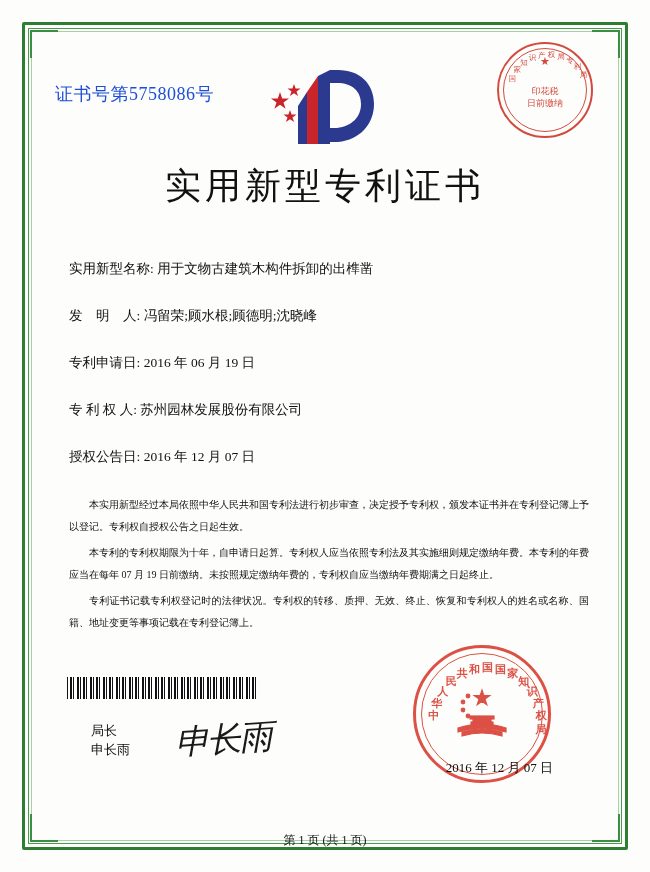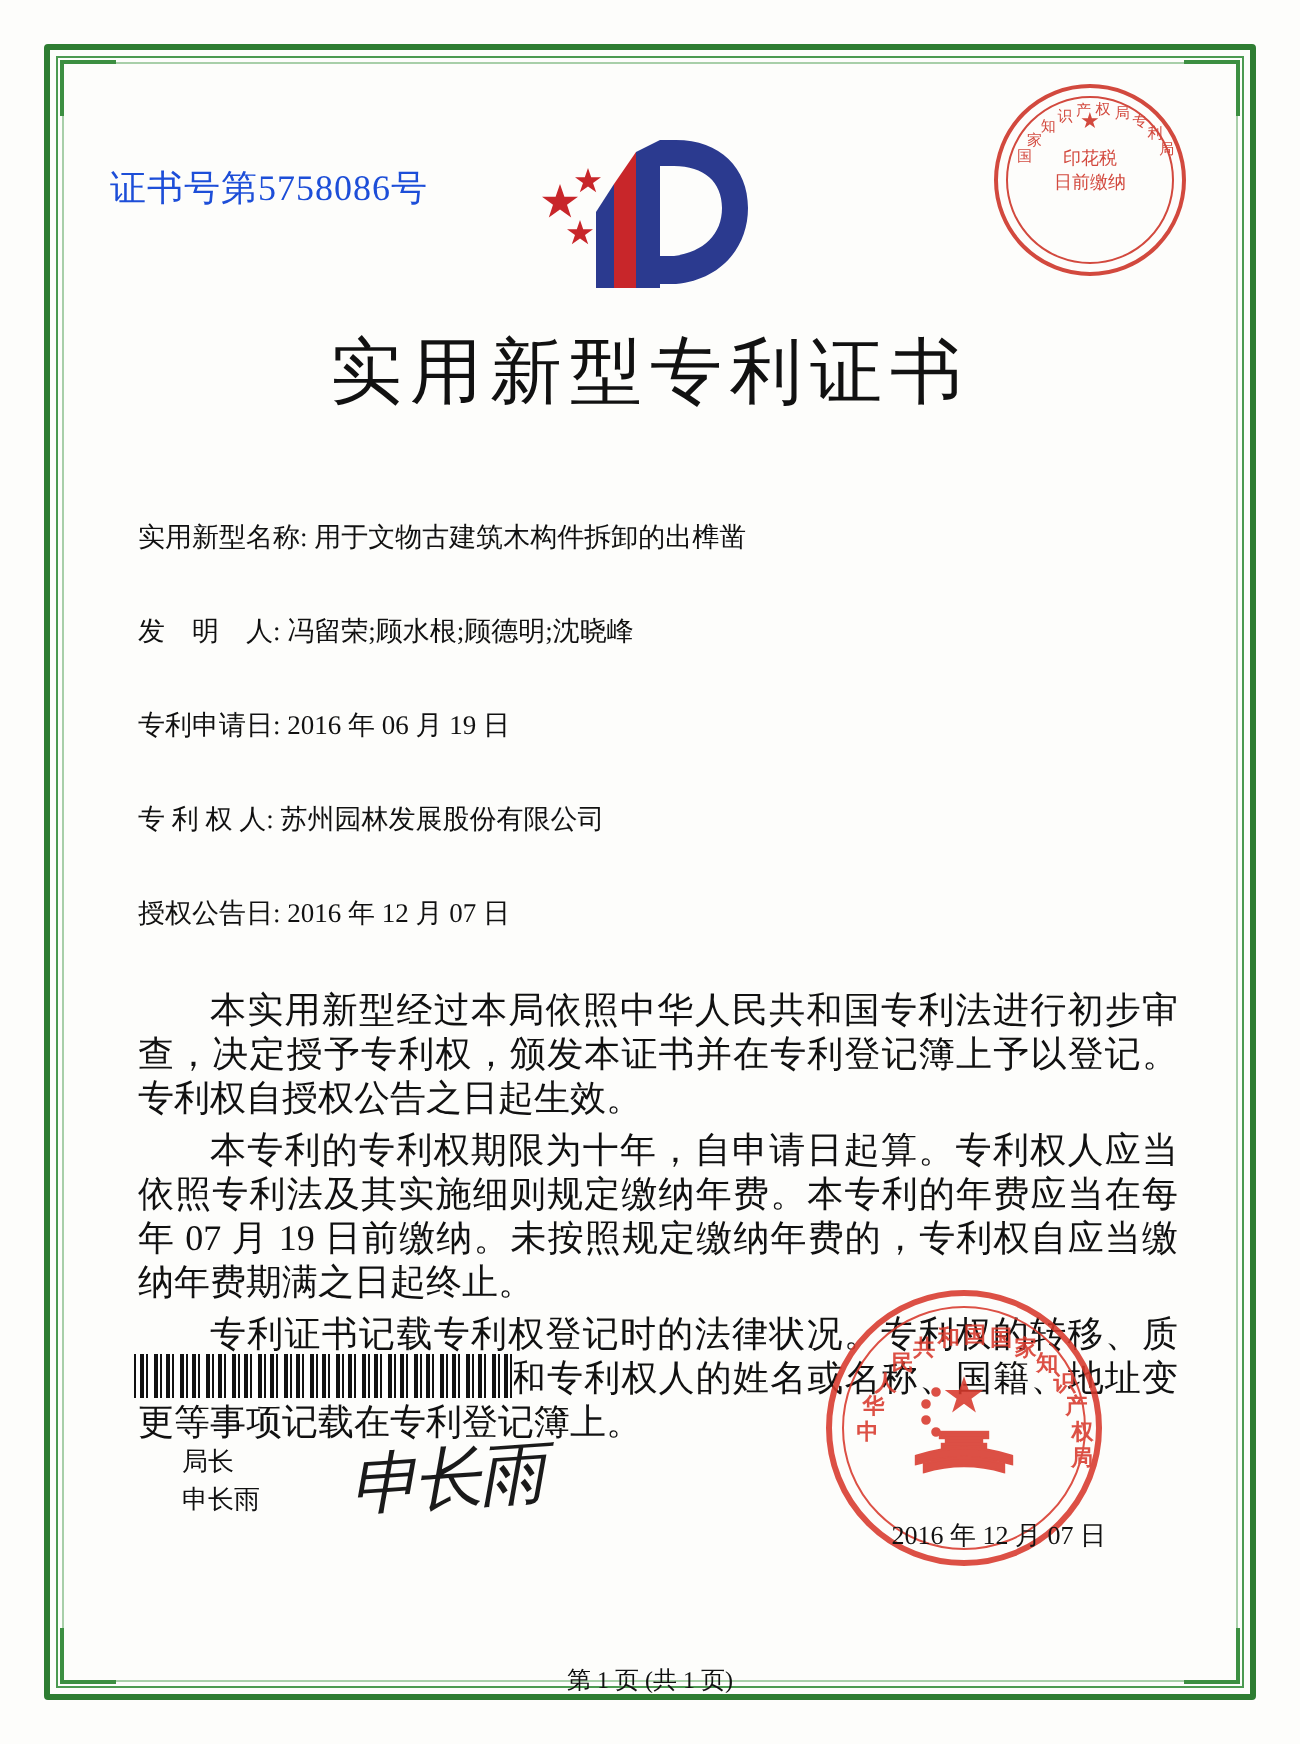--- a/index.html
+++ b/index.html
@@ -112,21 +112,21 @@
     position: absolute;
     left: 50%;
     top: 50%;
     transform-origin: 0 0;
     white-space: nowrap;
   }
   .seal-top .mid {
     position: absolute;
     width: 100%;
     text-align: center;
-    top: 29px;
+    top: 41px;
     font-size: 9px;
     line-height: 12px;
   }
   .seal-top .star {
     position: absolute;
     left: 50%;
     top: 50%;
     margin-left: -5px;
     margin-top: -34px;
     font-size: 11px;
@@ -159,21 +159,21 @@
   }
   .field .value {
     display: inline;
     text-align: center;
   }
 
   .body-text {
     margin-top: 10px;
     padding-left: 14px;
     padding-right: 6px;
-    font-size: 18px;
+    font-size: 10px;
     line-height: 22px;
     color: #111;
     text-align: justify;
   }
   .body-text p {
     margin: 0 0 4px 0;
     text-indent: 2em;
   }
 
   

